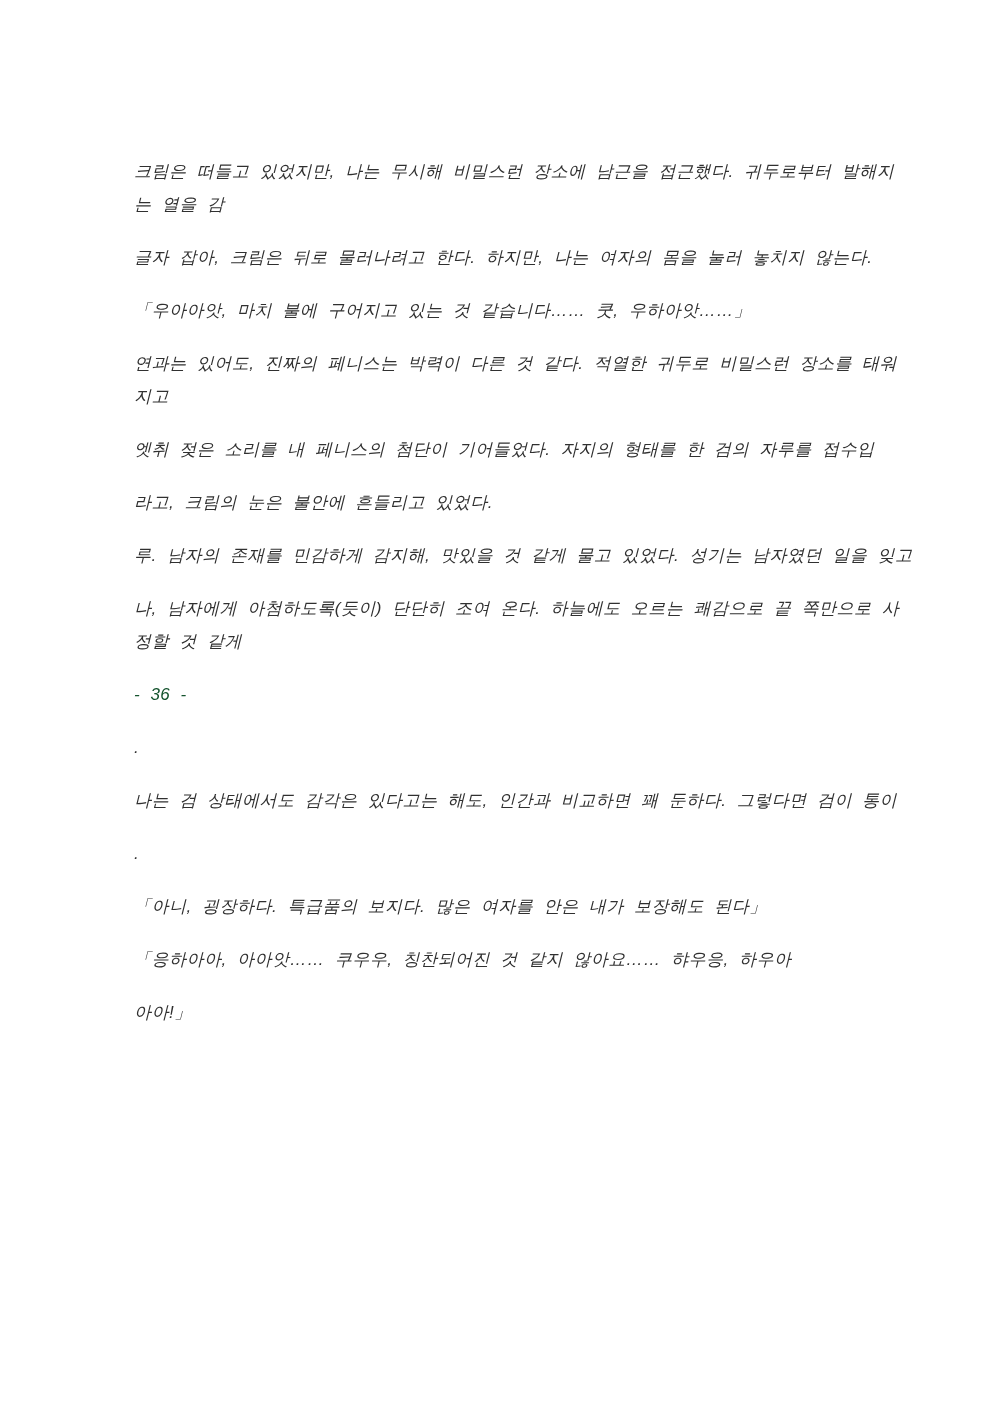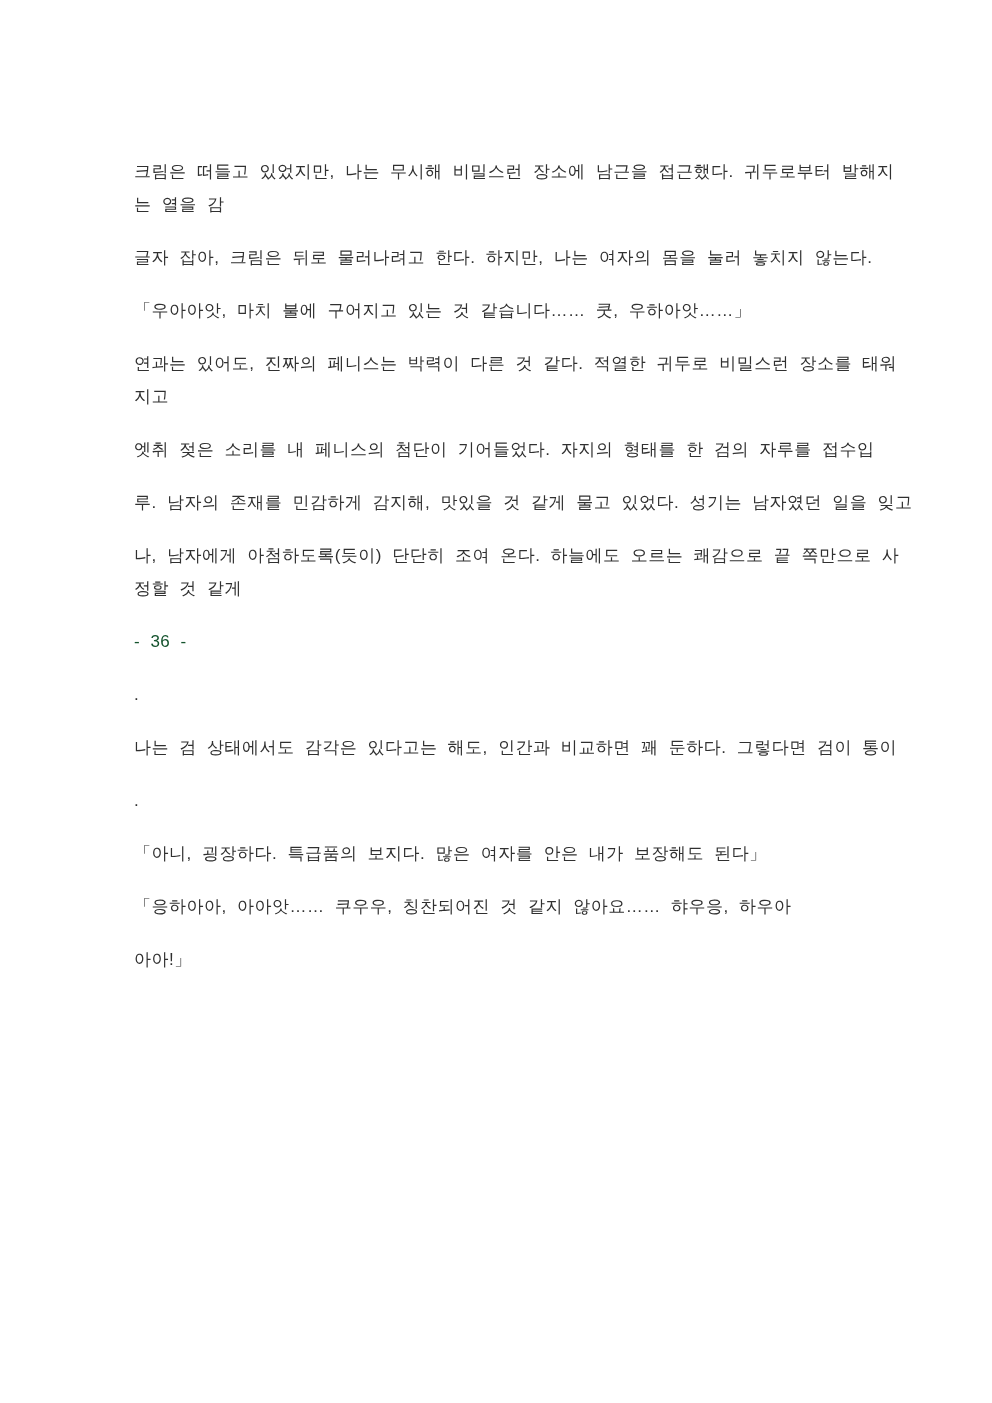--- a/index.html
+++ b/index.html
@@ -22,37 +22,39 @@
   }
   .doc-body p.para {
     margin: 0 0 20px 0;
     font-size: 17px;
     line-height: 33px;
     color: #303030;
     letter-spacing: 0.5px;
     word-spacing: 5px;
     white-space: pre-line;       
     text-rendering: optimizeLegibility;
+    font-style: italic;
   }
   .doc-body p.para.page-number {
     color: #14532d;
   }
 </style>
 </head>
 <body>
 
 <main class="page">
   <div class="doc-body" id="doc-body">
       <p class="para">크림은 떠들고 있었지만, 나는 무시해 비밀스런 장소에 남근을 접근했다. 귀두로부터 발해지
 는 열을 감</p>
       <p class="para">글자 잡아, 크림은 뒤로 물러나려고 한다. 하지만, 나는 여자의 몸을 눌러 놓치지 않는다.</p>
       <p class="para">「우아아앗, 마치 불에 구어지고 있는 것 같습니다…… 쿳, 우하아앗……」</p>
       <p class="para">연과는 있어도, 진짜의 페니스는 박력이 다른 것 같다. 적열한 귀두로 비밀스런 장소를 태워
 지고</p>
       <p class="para">엣취 젖은 소리를 내 페니스의 첨단이 기어들었다. 자지의 형태를 한 검의 자루를 접수입</p>
+      <p class="para">라고, 크림의 눈은 불안에 흔들리고 있었다.</p>
       <p class="para">루. 남자의 존재를 민감하게 감지해, 맛있을 것 같게 물고 있었다. 성기는 남자였던 일을 잊고</p>
       <p class="para">나, 남자에게 아첨하도록(듯이) 단단히 조여 온다. 하늘에도 오르는 쾌감으로 끝 쪽만으로 사
 정할 것 같게</p>
       <p class="para page-number">- 36 -</p>
       <p class="para">.</p>
       <p class="para">나는 검 상태에서도 감각은 있다고는 해도, 인간과 비교하면 꽤 둔하다. 그렇다면 검이 통이</p>
       <p class="para">.</p>
       <p class="para">「아니, 굉장하다. 특급품의 보지다. 많은 여자를 안은 내가 보장해도 된다」</p>
       <p class="para">「응하아아, 아아앗…… 쿠우우, 칭찬되어진 것 같지 않아요…… 햐우응, 하우아</p>
       <p class="para">아아!」</p>

